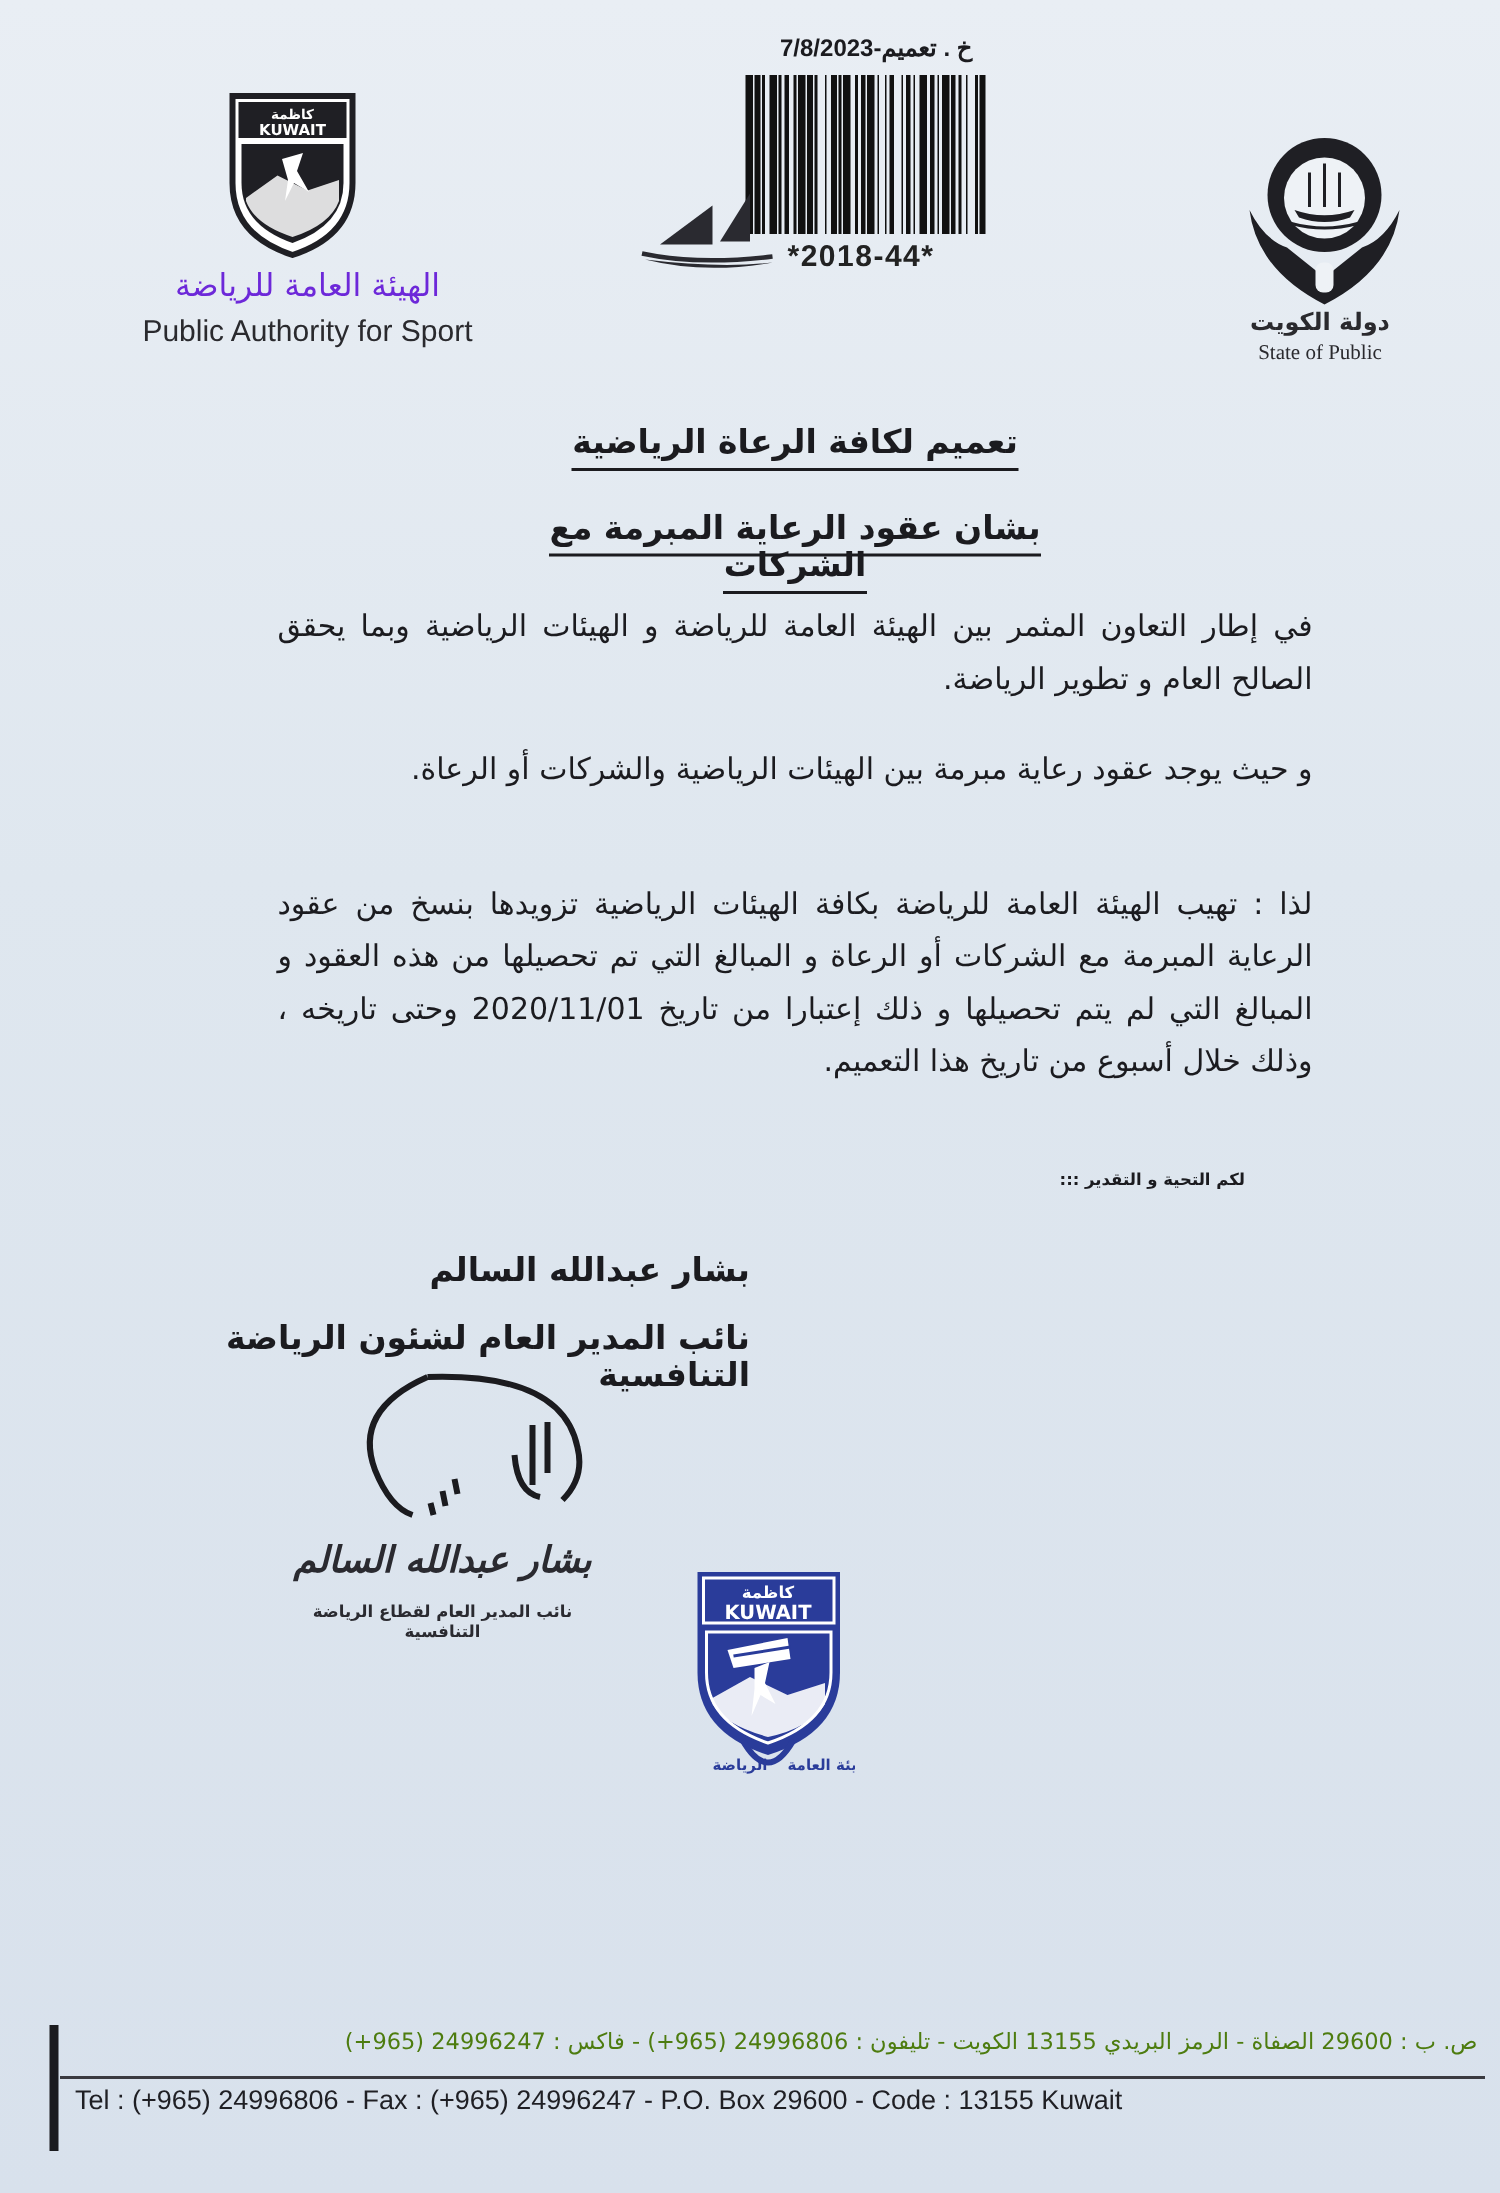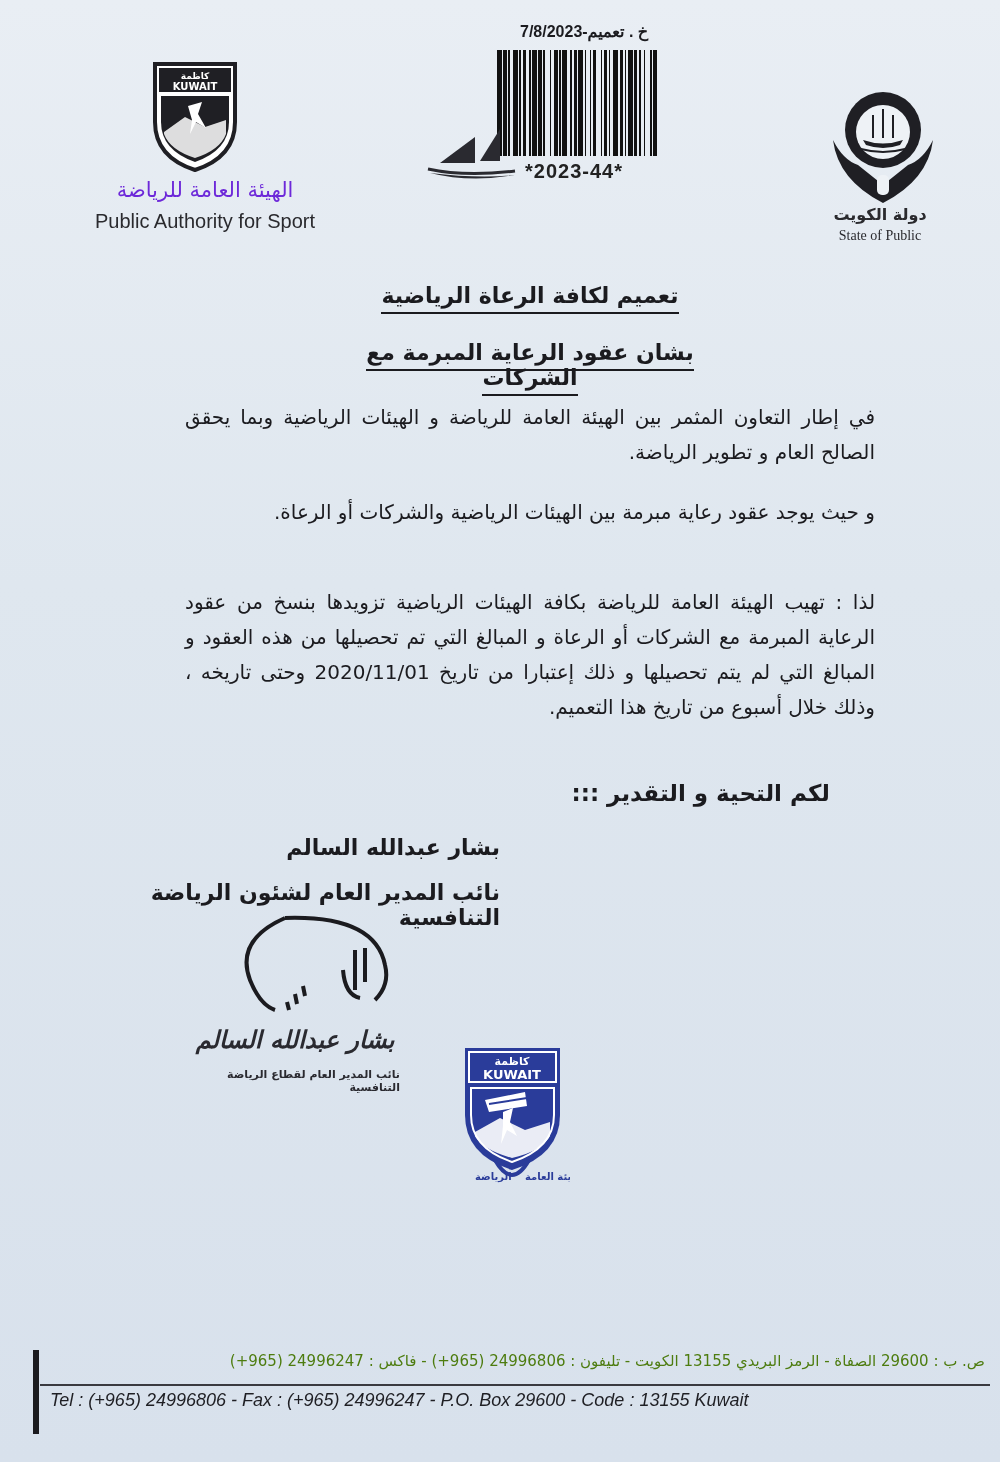--- a/index.html
+++ b/index.html
@@ -32,36 +32,36 @@
     .title span { border-bottom:2px solid #1b1b1f; padding-bottom:4px; }
     .title1 { top:283px; }
     .title2 { top:340px; }
 
     
     .body-text { left:185px; width:690px; direction:rtl; text-align:justify; font-size:20px; line-height:35px; color:#1b1b1f; }
     .para1 { top:400px; }
     .para2 { top:495px; }
     .para3 { top:585px; }
 
-    .greeting { left:500px; top:780px; width:330px; direction:rtl; text-align:right; font-size:23px; font-weight:bold; }
+    .greeting { left:500px; top:780px; width:330px; direction:rtl; text-align:right; font-size:11px; font-weight:bold; }
     .signer-name { left:200px; top:835px; width:300px; direction:rtl; text-align:right; font-size:22px; font-weight:bold; }
     .signer-title { left:100px; top:880px; width:400px; direction:rtl; text-align:right; font-size:22px; font-weight:bold; }
 
     
     .signature { left:215px; top:910px; width:190px; height:120px; }
     .stamp-name { left:190px; top:1025px; width:210px; direction:rtl; text-align:center; font-size:24px; font-style:italic; font-weight:bold; font-family:"DejaVu Serif", serif; color:#2a2a30; }
-    .stamp-title { left:190px; top:1068px; width:210px; direction:rtl; font-size:11px; font-weight:bold; color:#2a2a30; }
+    .stamp-title { left:190px; top:1068px; width:210px; direction:rtl; text-align:center; font-size:11px; font-weight:bold; color:#2a2a30; }
 
     .blue-logo { left:455px; top:1040px; width:115px; height:150px; }
 
     
     .footer-bar { left:33px; top:1350px; width:6px; height:84px; background:#1b1b1f; }
     .footer-rule { left:40px; top:1384px; width:950px; height:2px; background:#3a3a40; }
     .footer-ar { left:50px; top:1352px; width:935px; direction:rtl; text-align:right; font-size:15px; white-space:nowrap; color:#4d7c0f; }
-    .footer-en { left:50px; top:1390px; width:935px; font-size:18px; font-family:"Liberation Sans", sans-serif; white-space:nowrap; color:#1f1f24; text-align:left;font-style:italic; }
+    .footer-en { left:50px; top:1390px; width:935px; font-size:18px; font-family:"Liberation Sans", sans-serif; white-space:nowrap; color:#1f1f24; text-align:left; }
   </style>
 </head>
 <body>
 
 <svg class="abs pas-logo" viewBox="0 0 90 110">
   <path d="M5 2 H85 V60 Q85 95 45 108 Q5 95 5 60 Z" fill="#fff" stroke="#1f1f24" stroke-width="4"></path>
   <rect x="9" y="6" width="72" height="24" fill="#1f1f24"></rect>
   <text x="45" y="17" fill="#fff" font-size="9" text-anchor="middle" font-family="DejaVu Sans, sans-serif" font-weight="bold">كاظمة</text>
   <text x="45" y="28" fill="#fff" font-size="10" text-anchor="middle" font-family="DejaVu Sans, sans-serif" font-weight="bold">KUWAIT</text>
   <path d="M11 34 H79 V60 Q79 88 45 100 Q11 88 11 60 Z" fill="#1f1f24"></path>
@@ -137,21 +137,21 @@
     <div style="width: 1.6px; height: 100%; background: transparent;"></div>
     <div style="width: 3.2px; height: 100%; background: rgb(17, 17, 17);"></div>
     <div style="width: 1.6px; height: 100%; background: transparent;"></div>
   </div>
 <svg class="abs dhow" viewBox="0 0 100 60">
   <path d="M10 48 Q50 58 95 50 Q60 54 10 48 Z" fill="#2a2a30"></path>
   <path d="M8 44 Q45 52 95 46" stroke="#2a2a30" stroke-width="3" fill="none"></path>
   <path d="M20 38 L55 12 L55 38 Z" fill="#2a2a30"></path>
   <path d="M60 36 L80 4 L80 36 Z" fill="#2a2a30"></path>
 </svg>
-<div class="abs ref-number">*2023-44*</div>
+<div class="abs ref-number">*2018-44*</div>
 
 <svg class="abs emblem" viewBox="0 0 110 120">
   <path d="M5 55 Q10 95 55 118 Q100 95 105 55 Q95 75 80 80 L55 100 L30 80 Q15 75 5 55 Z" fill="#1f1f24"></path>
   <circle cx="55" cy="45" r="38" fill="#1f1f24"></circle>
   <circle cx="55" cy="47" r="27" fill="#eef2f6"></circle>
   <path d="M35 55 Q55 62 75 55 L72 60 Q55 66 38 60 Z" fill="#1f1f24"></path>
   <path d="M45 30 L45 53 M55 24 L55 53 M65 30 L65 53" stroke="#1f1f24" stroke-width="2"></path>
   <path d="M33 64 Q55 70 77 64" stroke="#1f1f24" stroke-width="2" fill="none"></path>
   <rect x="49" y="90" width="12" height="20" rx="5" fill="#eef2f6"></rect>
 </svg>

